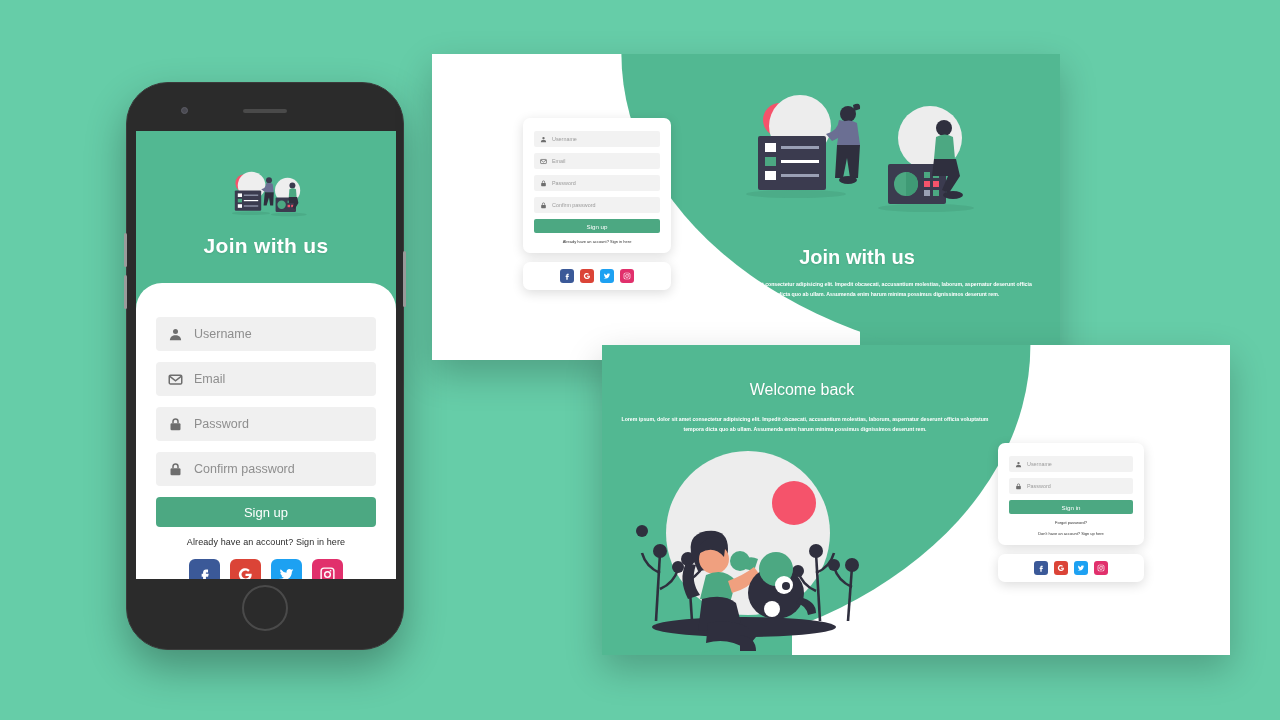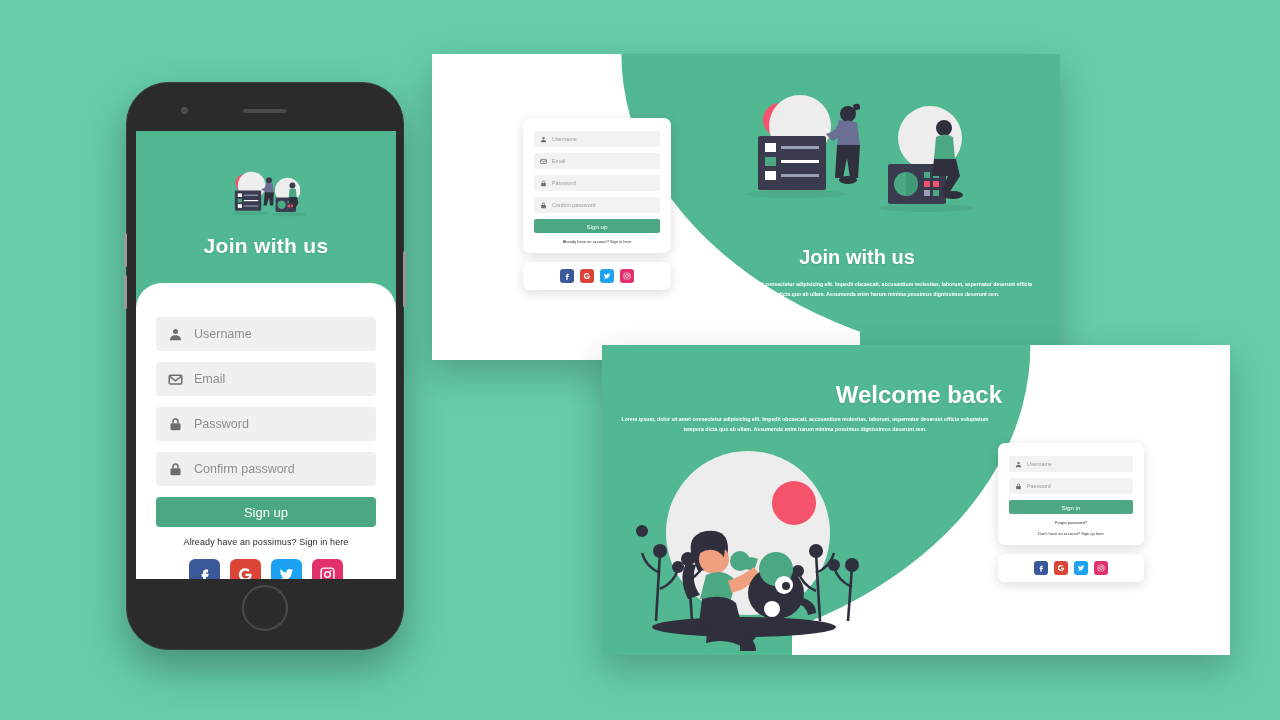--- a/index.html
+++ b/index.html
@@ -177,21 +177,21 @@
     border-bottom-right-radius: 100% 100%;
     transform: scale(1.02);
     transform-origin: top left;
   }
   .curve-left-fix {
     position: absolute; left: 0; top: 0; width: 190px; height: 100%;
     background: #52b892;
   }
   .si-title {
     position: absolute; left: 0; width: 400px; top: 36px;
-    text-align: right; color: #fff; font-size: 24px; font-weight: bold;
+    text-align: center; color: #fff; font-size: 16px; font-weight: normal;
     text-shadow: 0 1px 2px rgba(0,0,0,.10);
   }
   .si-lorem {
     position: absolute; left: 18px; width: 370px; top: 70px;
     text-align: center; color: #fff; font-size: 5.2px;
     font-weight: bold; line-height: 1.85;
   }
   .si-illus { position: absolute; left: 6px; top: 96px; width: 270px; height: 210px; }
   .si-form-wrap { position: absolute; right: 86px; top: 98px; width: 146px; }
 </style>
@@ -270,21 +270,21 @@
           <svg class="ic" viewBox="0 0 24 24">
             <rect x="4" y="10" width="16" height="11" rx="2" fill="#6e6e6e"></rect>
             <path d="M8 10V7a4 4 0 018 0v3" fill="none" stroke="#6e6e6e" stroke-width="2.4"></path>
           </svg>
           <span class="ph">Confirm password</span>
         </div>
 
         <button class="btn-primary">Sign up</button>
 
         <div class="small-note">
-          <span>Already have an possimus? </span><b>Sign in here</b>
+          <span>Already have an account? </span><b>Sign in here</b>
         </div>
 
         <div class="socials">
           <div class="soc" style="background:#3b5998">
             <svg viewBox="0 0 24 24">
                 <path d="M14 9h3V5h-3c-2.2 0-4 1.8-4 4v2H8v4h2v8h4v-8h3l1-4h-4V9c0-.6.4-1 1-1z"></path>
               </svg>
           </div>
           <div class="soc" style="background:#db4437">
             <svg viewBox="0 0 24 24">

